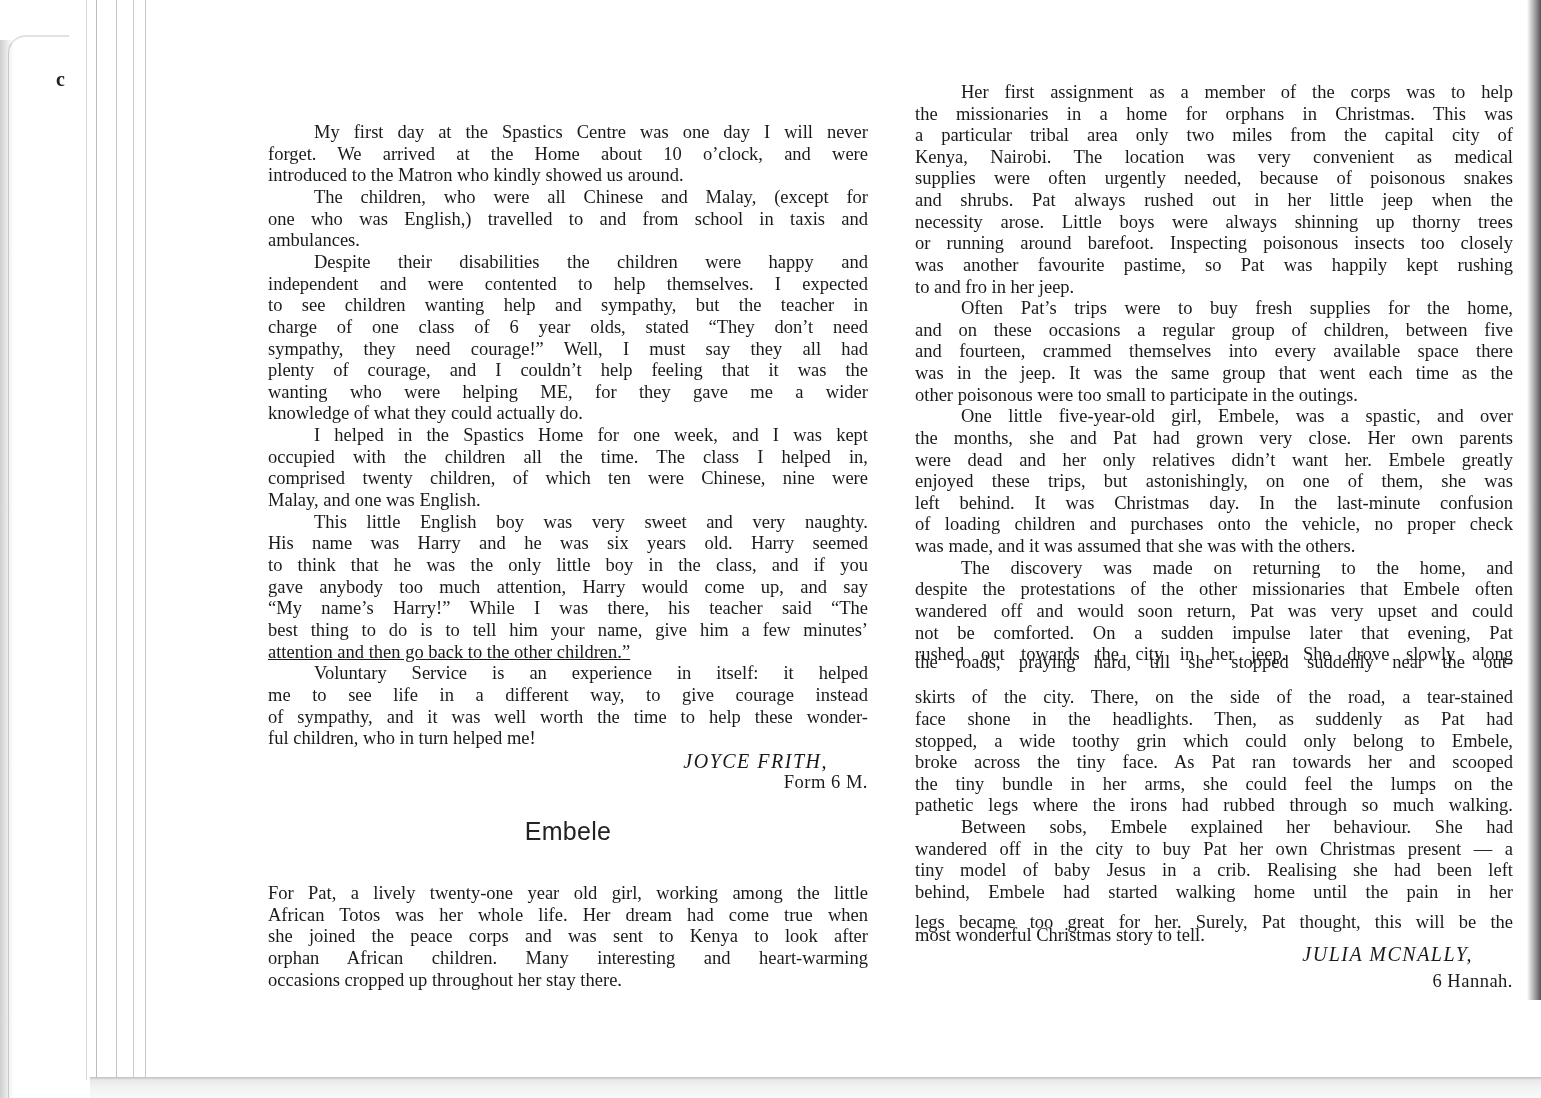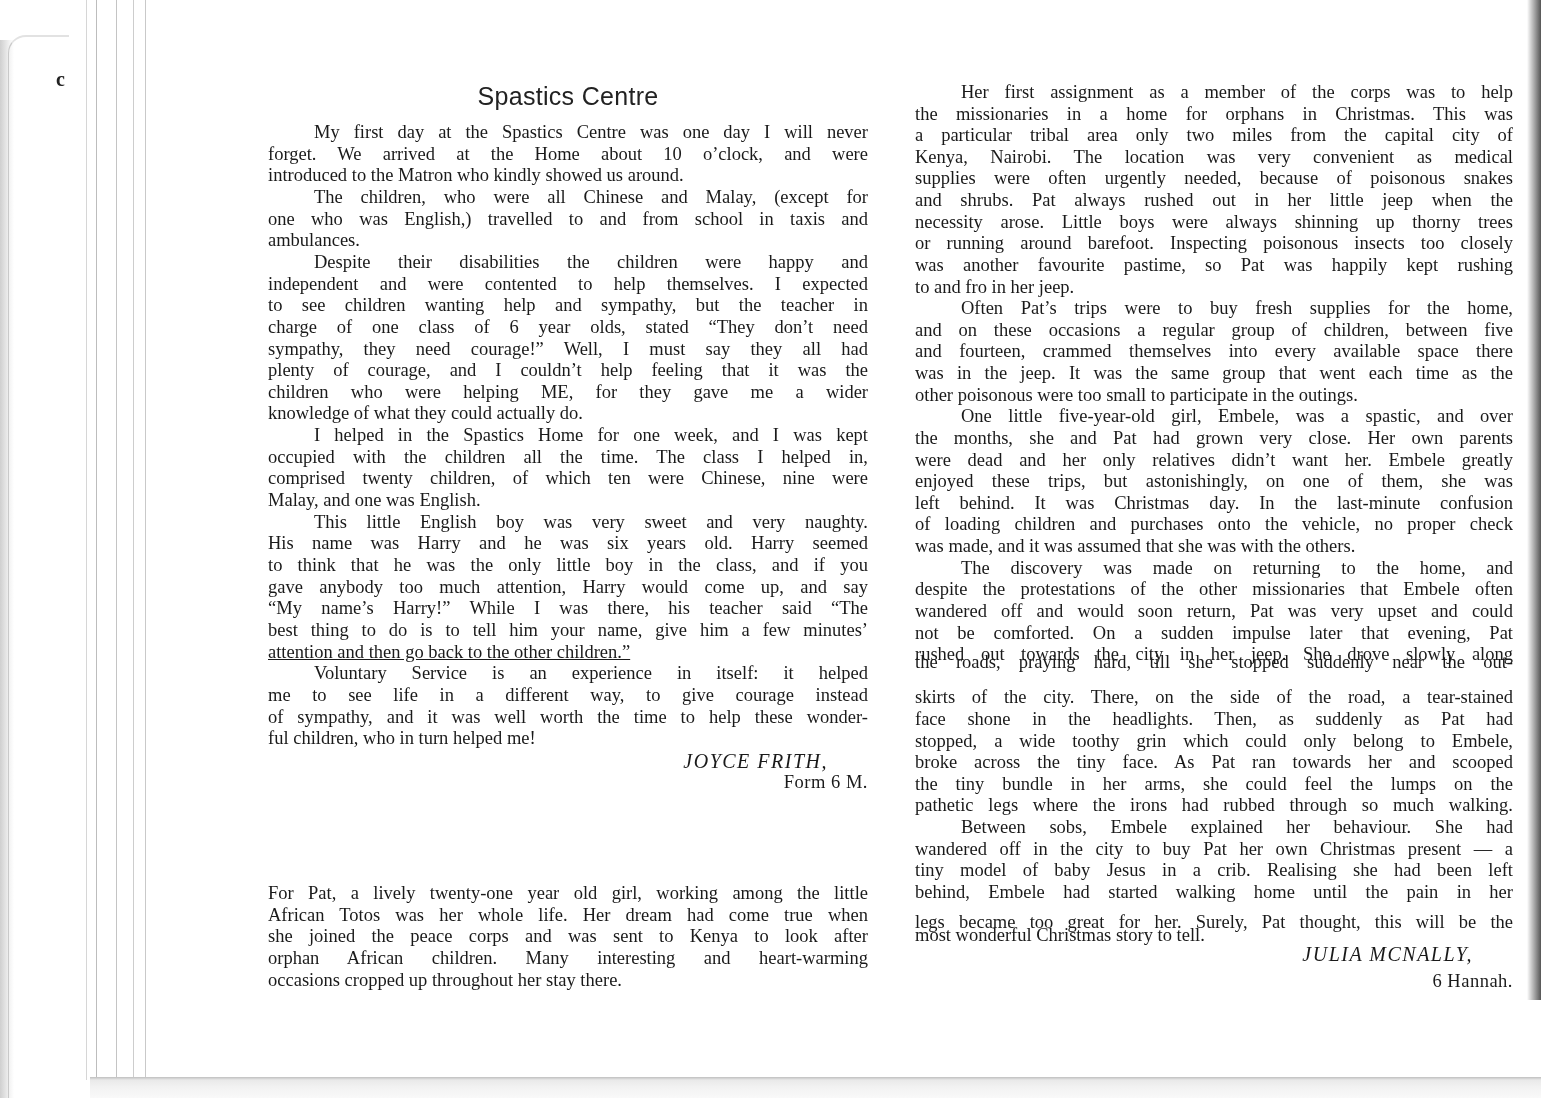--- a/index.html
+++ b/index.html
@@ -69,55 +69,55 @@
 <div class="page-stack s1"></div>
 <div class="page-stack s2"></div>
 <div class="page-stack s3"></div>
 <div class="page-stack s4"></div>
 <div class="page-stack s5"></div>
 <div class="bottom-edge"></div>
 <div class="right-edge"></div>
 <div class="mark-c">c</div>
 
 <div class="col col-left" style="top:0;height:1000px;">
-  <div class="title" style="top:82px;">Spastics Centre</div>
   <div id="a1-lines">
       <div class="line indent" style="top: 122px;">My first day at the Spastics Centre was one day I will never</div>
       <div class="line" style="top: 143.65px;">forget.  We arrived at the Home about 10 o’clock, and were</div>
       <div class="line last" style="top: 165.3px;">introduced to the Matron who kindly showed us around.</div>
       <div class="line indent" style="top: 186.95px;">The children, who were all Chinese and Malay, (except for</div>
       <div class="line" style="top: 208.6px;">one who was English,) travelled to and from school in taxis and</div>
       <div class="line last" style="top: 230.25px;">ambulances.</div>
       <div class="line indent" style="top: 251.9px;">Despite their disabilities the children were happy and</div>
       <div class="line" style="top: 273.55px;">independent and were contented to help themselves.  I expected</div>
       <div class="line" style="top: 295.2px;">to see children wanting help and sympathy, but the teacher in</div>
       <div class="line" style="top: 316.85px;">charge of one class of 6 year olds, stated “They don’t need</div>
       <div class="line" style="top: 338.5px;">sympathy, they need courage!”  Well, I must say they all had</div>
       <div class="line" style="top: 360.15px;">plenty of courage, and I couldn’t help feeling that it was the</div>
-      <div class="line" style="top: 381.8px;">children who were helping ME, for they gave me a wider</div>
+      <div class="line" style="top: 381.8px;">wanting who were helping ME, for they gave me a wider</div>
       <div class="line last" style="top: 403.45px;">knowledge of what they could actually do.</div>
       <div class="line indent" style="top: 425.1px;">I helped in the Spastics Home for one week, and I was kept</div>
       <div class="line" style="top: 446.75px;">occupied with the children all the time.  The class I helped in,</div>
       <div class="line" style="top: 468.4px;">comprised twenty children, of which ten were Chinese, nine were</div>
       <div class="line last" style="top: 490.05px;">Malay, and one was English.</div>
       <div class="line indent" style="top: 511.7px;">This little English boy was very sweet and very naughty.</div>
       <div class="line" style="top: 533.35px;">His name was Harry and he was six years old.  Harry seemed</div>
       <div class="line" style="top: 555px;">to think that he was the only little boy in the class, and if you</div>
       <div class="line" style="top: 576.65px;">gave anybody too much attention, Harry would come up, and say</div>
       <div class="line" style="top: 598.3px;">“My name’s Harry!”  While I was there, his teacher said “The</div>
       <div class="line" style="top: 619.95px;">best thing to do is to tell him your name, give him a few minutes’</div>
       <div class="line last" style="top: 641.6px; text-decoration: underline;">attention and then go back to the other children.”</div>
       <div class="line indent" style="top: 663.25px;">Voluntary Service is an experience in itself: it helped</div>
       <div class="line" style="top: 684.9px;">me to see life in a different way, to give courage instead</div>
       <div class="line" style="top: 706.55px;">of sympathy, and it was well worth the time to help these wonder-</div>
       <div class="line last" style="top: 728.2px;">ful children, who in turn helped me!</div>
     </div>
   <div class="sig-name" style="top:750px;">JOYCE FRITH,</div>
   <div class="sig-form" style="top:772px;">Form 6 M.</div>
 
+  <div class="title" style="top:817px;">Embele</div>
   <div id="a2-lines">
       <div class="line" style="top: 883px;">For Pat, a lively twenty-one year old girl, working among the little</div>
       <div class="line" style="top: 904.65px;">African Totos was her whole life.  Her dream had come true when</div>
       <div class="line" style="top: 926.3px;">she joined the peace corps and was sent to Kenya to look after</div>
       <div class="line" style="top: 947.95px;">orphan African children.  Many interesting and heart-warming</div>
       <div class="line last" style="top: 969.6px;">occasions cropped up throughout her stay there.</div>
     </div>
 </div>
 
 <div class="col col-right" style="top:0;height:1000px;">

